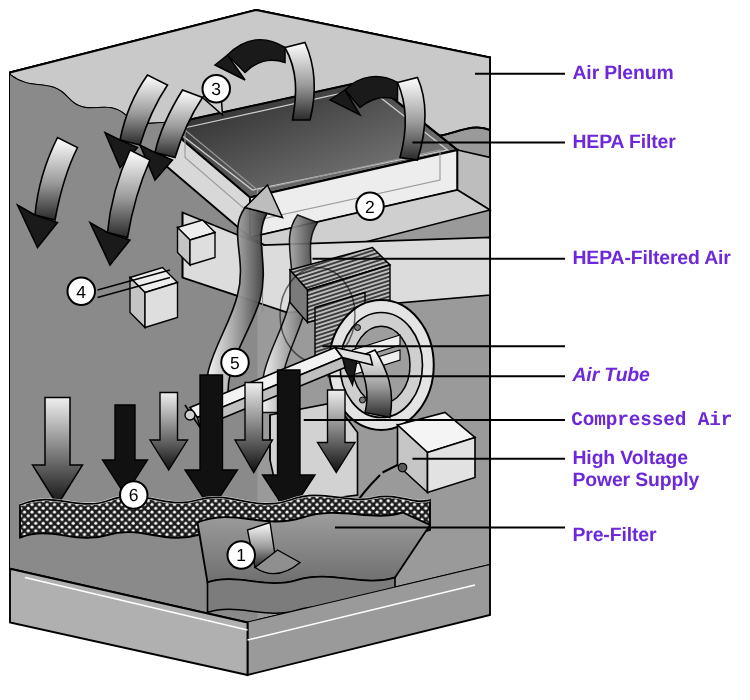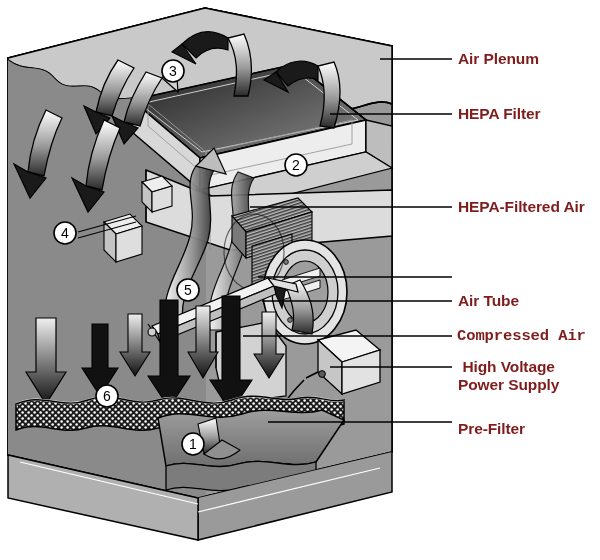--- a/index.html
+++ b/index.html
@@ -1,20 +1,20 @@
 <!DOCTYPE html>
 <html><head>
 <meta charset="utf-8">
 <style>
   html,body{margin:0;padding:0;background:#fff;}
   body{width:600px;height:560px;overflow:hidden;
        font-family:"Liberation Sans",sans-serif;}
   #stage{position:relative;width:600px;height:560px;background:#fff;}
   svg.diagram{position:absolute;top:0;left:0;width:600px;height:560px;}
-  .lbl{position:absolute;font-weight:bold;font-size:15.5px;color:#7f1d1d;
+  .lbl{position:absolute;font-weight:bold;font-size:15.5px;color:#6d28d9;
        line-height:18px;white-space:pre-line;letter-spacing:-0.1px;}
 </style>
 </head>
 <body>
 
 <div id="stage">
 
 <svg class="diagram" viewBox="0 0 600 560">
   <defs>
     <linearGradient id="gArrow" x1="0" y1="0" x2="0" y2="1">
@@ -258,19 +258,19 @@
     <g>
       <circle cx="107" cy="396" r="11" fill="#ffffff" stroke="#000" stroke-width="1.6"></circle>
       <text x="107" y="401" text-anchor="middle" font-family="Liberation Sans, sans-serif" font-size="14" fill="#000">6</text>
     </g>
   </g>
 </svg>
 
 <div class="lbl" style="left:458px;top:50px;">Air Plenum</div>
 <div class="lbl" style="left:458px;top:198px;">HEPA-Filtered Air</div>
 <div class="lbl" style="left:458px;top:105px;">HEPA Filter</div>
-<div class="lbl" style="left:458px;top:292px;">Air Tube</div>
+<div class="lbl" style="left:458px;top:292px;font-style:italic;">Air Tube</div>
 <div class="lbl" style="left:457px;top:327px;font-family:Liberation Mono, monospace;">Compressed Air</div>
-<div class="lbl" style="left:458px;top:358px;text-align:center;">High Voltage
+<div class="lbl" style="left:458px;top:358px;">High Voltage
 Power Supply</div>
 <div class="lbl" style="left:458px;top:420px;">Pre-Filter</div>
 
 </div>
 
 </body></html>

